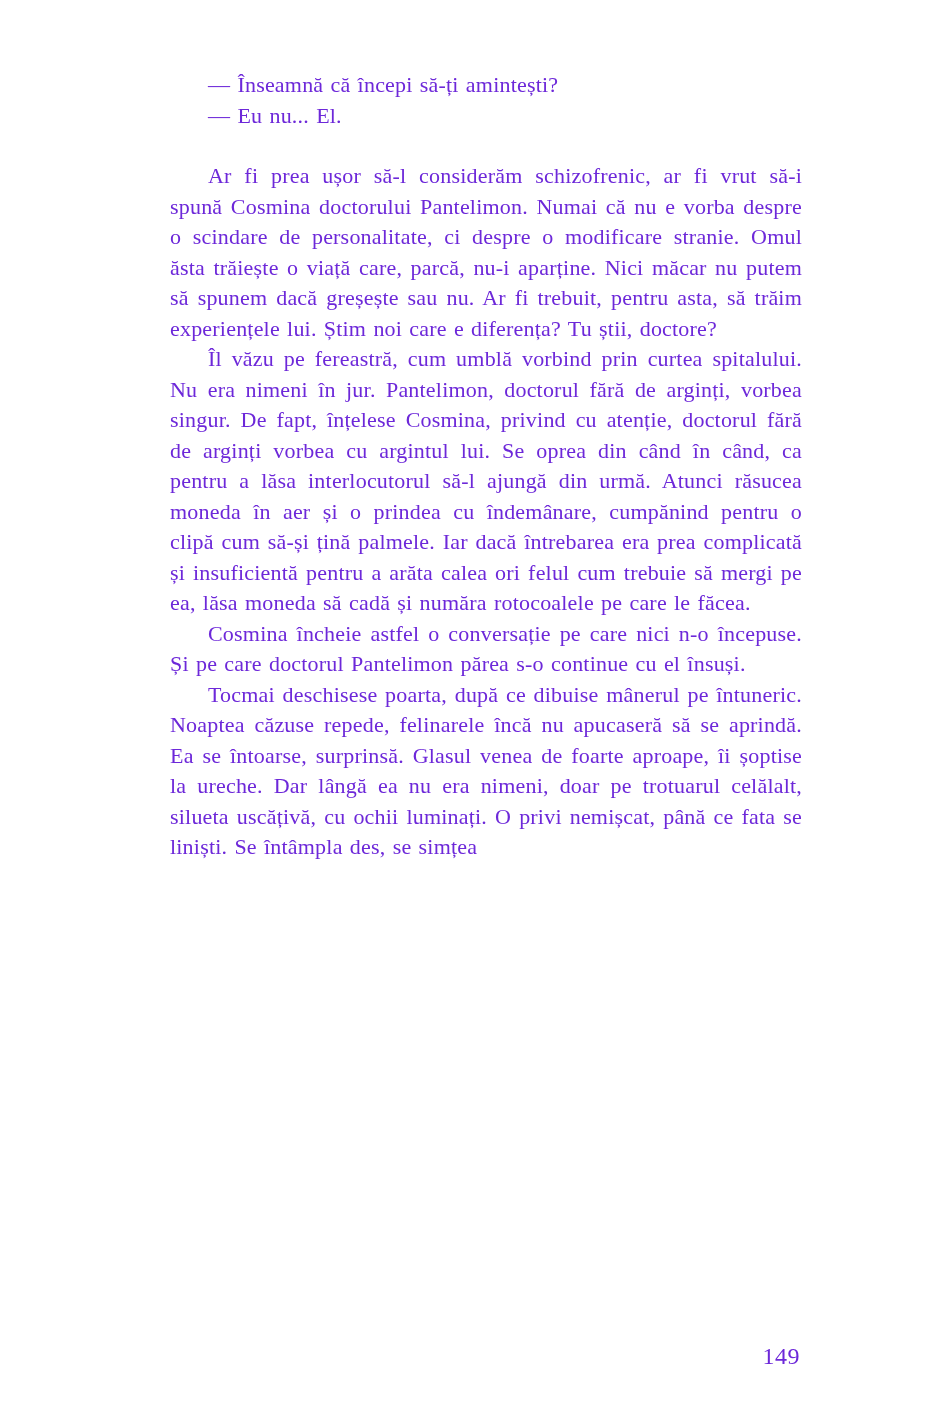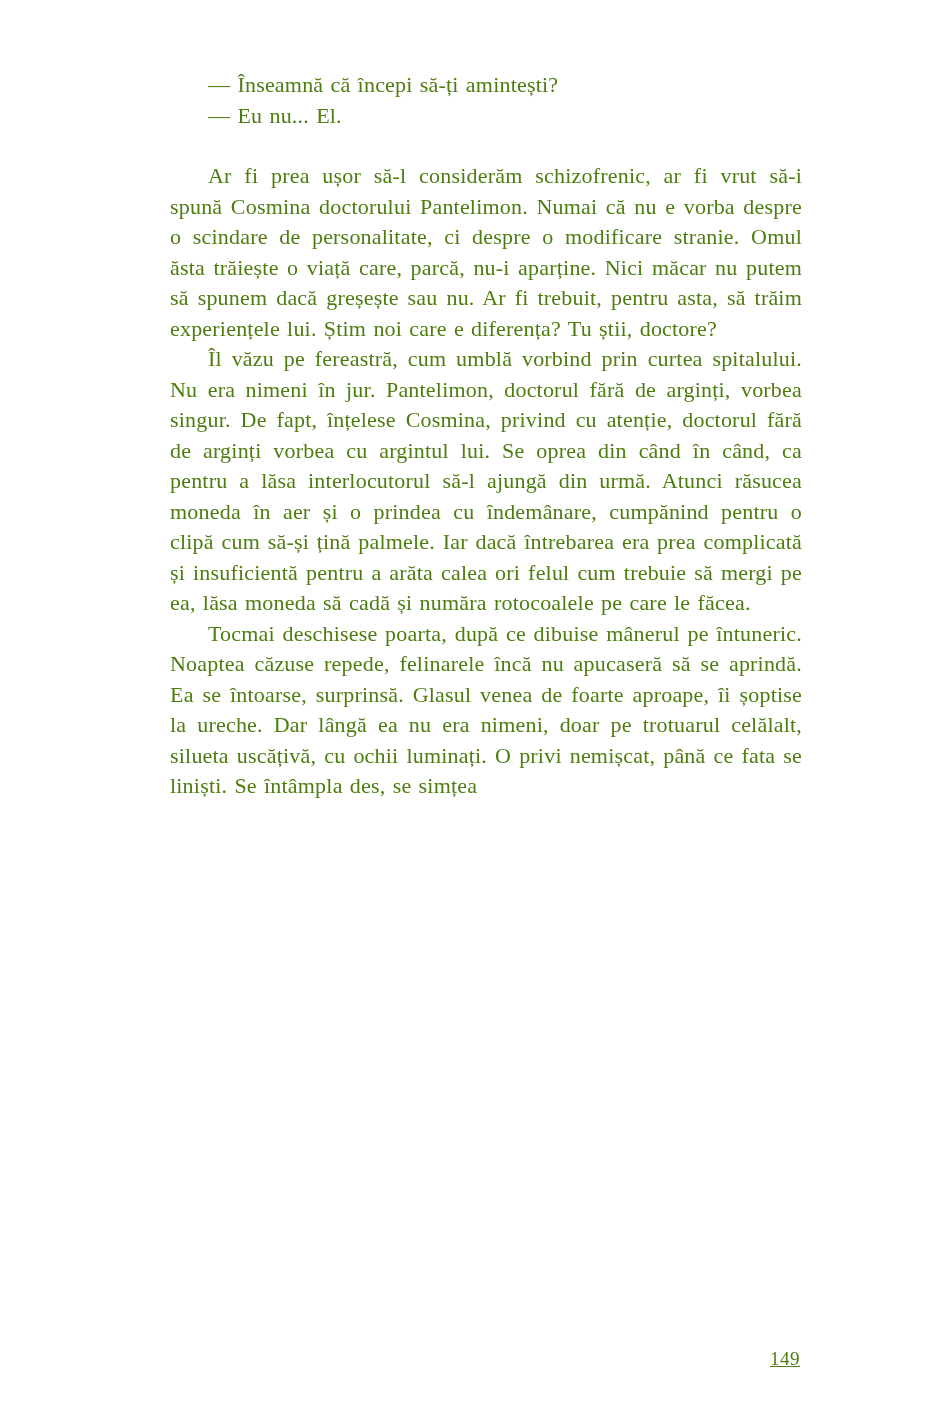--- a/index.html
+++ b/index.html
@@ -4,21 +4,21 @@
 <style>
   * { margin: 0; padding: 0; box-sizing: border-box; }
   html, body {
     background: #ffffff;
   }
   .page {
     position: relative;
     width: 948px;
     height: 1422px;
     background: #ffffff;
-    color: #4d7c0f;
+    color: #6d28d9;
     font-family: "Liberation Serif", "DejaVu Serif", serif;
     overflow: hidden;
   }
   .text-block {
     position: absolute;
     left: 170px;
     top: 70px;
     width: 632px;
     font-size: 22px;
     line-height: 30.5px;
@@ -30,31 +30,31 @@
     text-indent: 38px;
     margin: 0;
   }
   .text-block .spacer {
     height: 30px;
   }
   .page-number {
     position: absolute;
     right: 148px;
     bottom: 52px;
-    font-size: 19px;
+    font-size: 24px;
     letter-spacing: 0.5px;
-    text-decoration: underline;
   }
 </style>
 </head>
 <body>
 
 <main class="page">
   <div class="text-block" id="text-block">
       <p class="dialogue">— Înseamnă că începi să-ți amintești?</p>
       <p class="dialogue">— Eu nu... El.</p>
       <div class="spacer"></div>
       <p class="body">Ar fi prea ușor să-l considerăm schizofrenic, ar fi vrut să-i spună Cosmina doctorului Pantelimon. Numai că nu e vorba despre o scindare de personalitate, ci despre o modificare stranie. Omul ăsta trăiește o viață care, parcă, nu-i aparține. Nici măcar nu putem să spunem dacă greșește sau nu. Ar fi trebuit, pentru asta, să trăim experiențele lui. Știm noi care e diferența? Tu știi, doctore?</p>
       <p class="body">Îl văzu pe fereastră, cum umblă vorbind prin curtea spitalului. Nu era nimeni în jur. Pantelimon, doctorul fără de arginți, vorbea singur. De fapt, înțelese Cosmina, privind cu atenție, doctorul fără de arginți vorbea cu argintul lui. Se oprea din când în când, ca pentru a lăsa interlocutorul să-l ajungă din urmă. Atunci răsucea moneda în aer și o prindea cu îndemânare, cumpănind pentru o clipă cum să-și țină palmele. Iar dacă întrebarea era prea complicată și insuficientă pentru a arăta calea ori felul cum trebuie să mergi pe ea, lăsa moneda să cadă și număra rotocoalele pe care le făcea.</p>
+      <p class="body">Cosmina încheie astfel o conversație pe care nici n-o începuse. Și pe care doctorul Pantelimon părea s-o continue cu el însuși.</p>
       <p class="body">Tocmai deschisese poarta, după ce dibuise mânerul pe întuneric. Noaptea căzuse repede, felinarele încă nu apucaseră să se aprindă. Ea se întoarse, surprinsă. Glasul venea de foarte aproape, îi șoptise la ureche. Dar lângă ea nu era nimeni, doar pe trotuarul celălalt, silueta uscățivă, cu ochii luminați. O privi nemișcat, până ce fata se liniști. Se întâmpla des, se simțea</p>
     </div>
   <div class="page-number">149</div>
 </main>
 
 </body></html>

